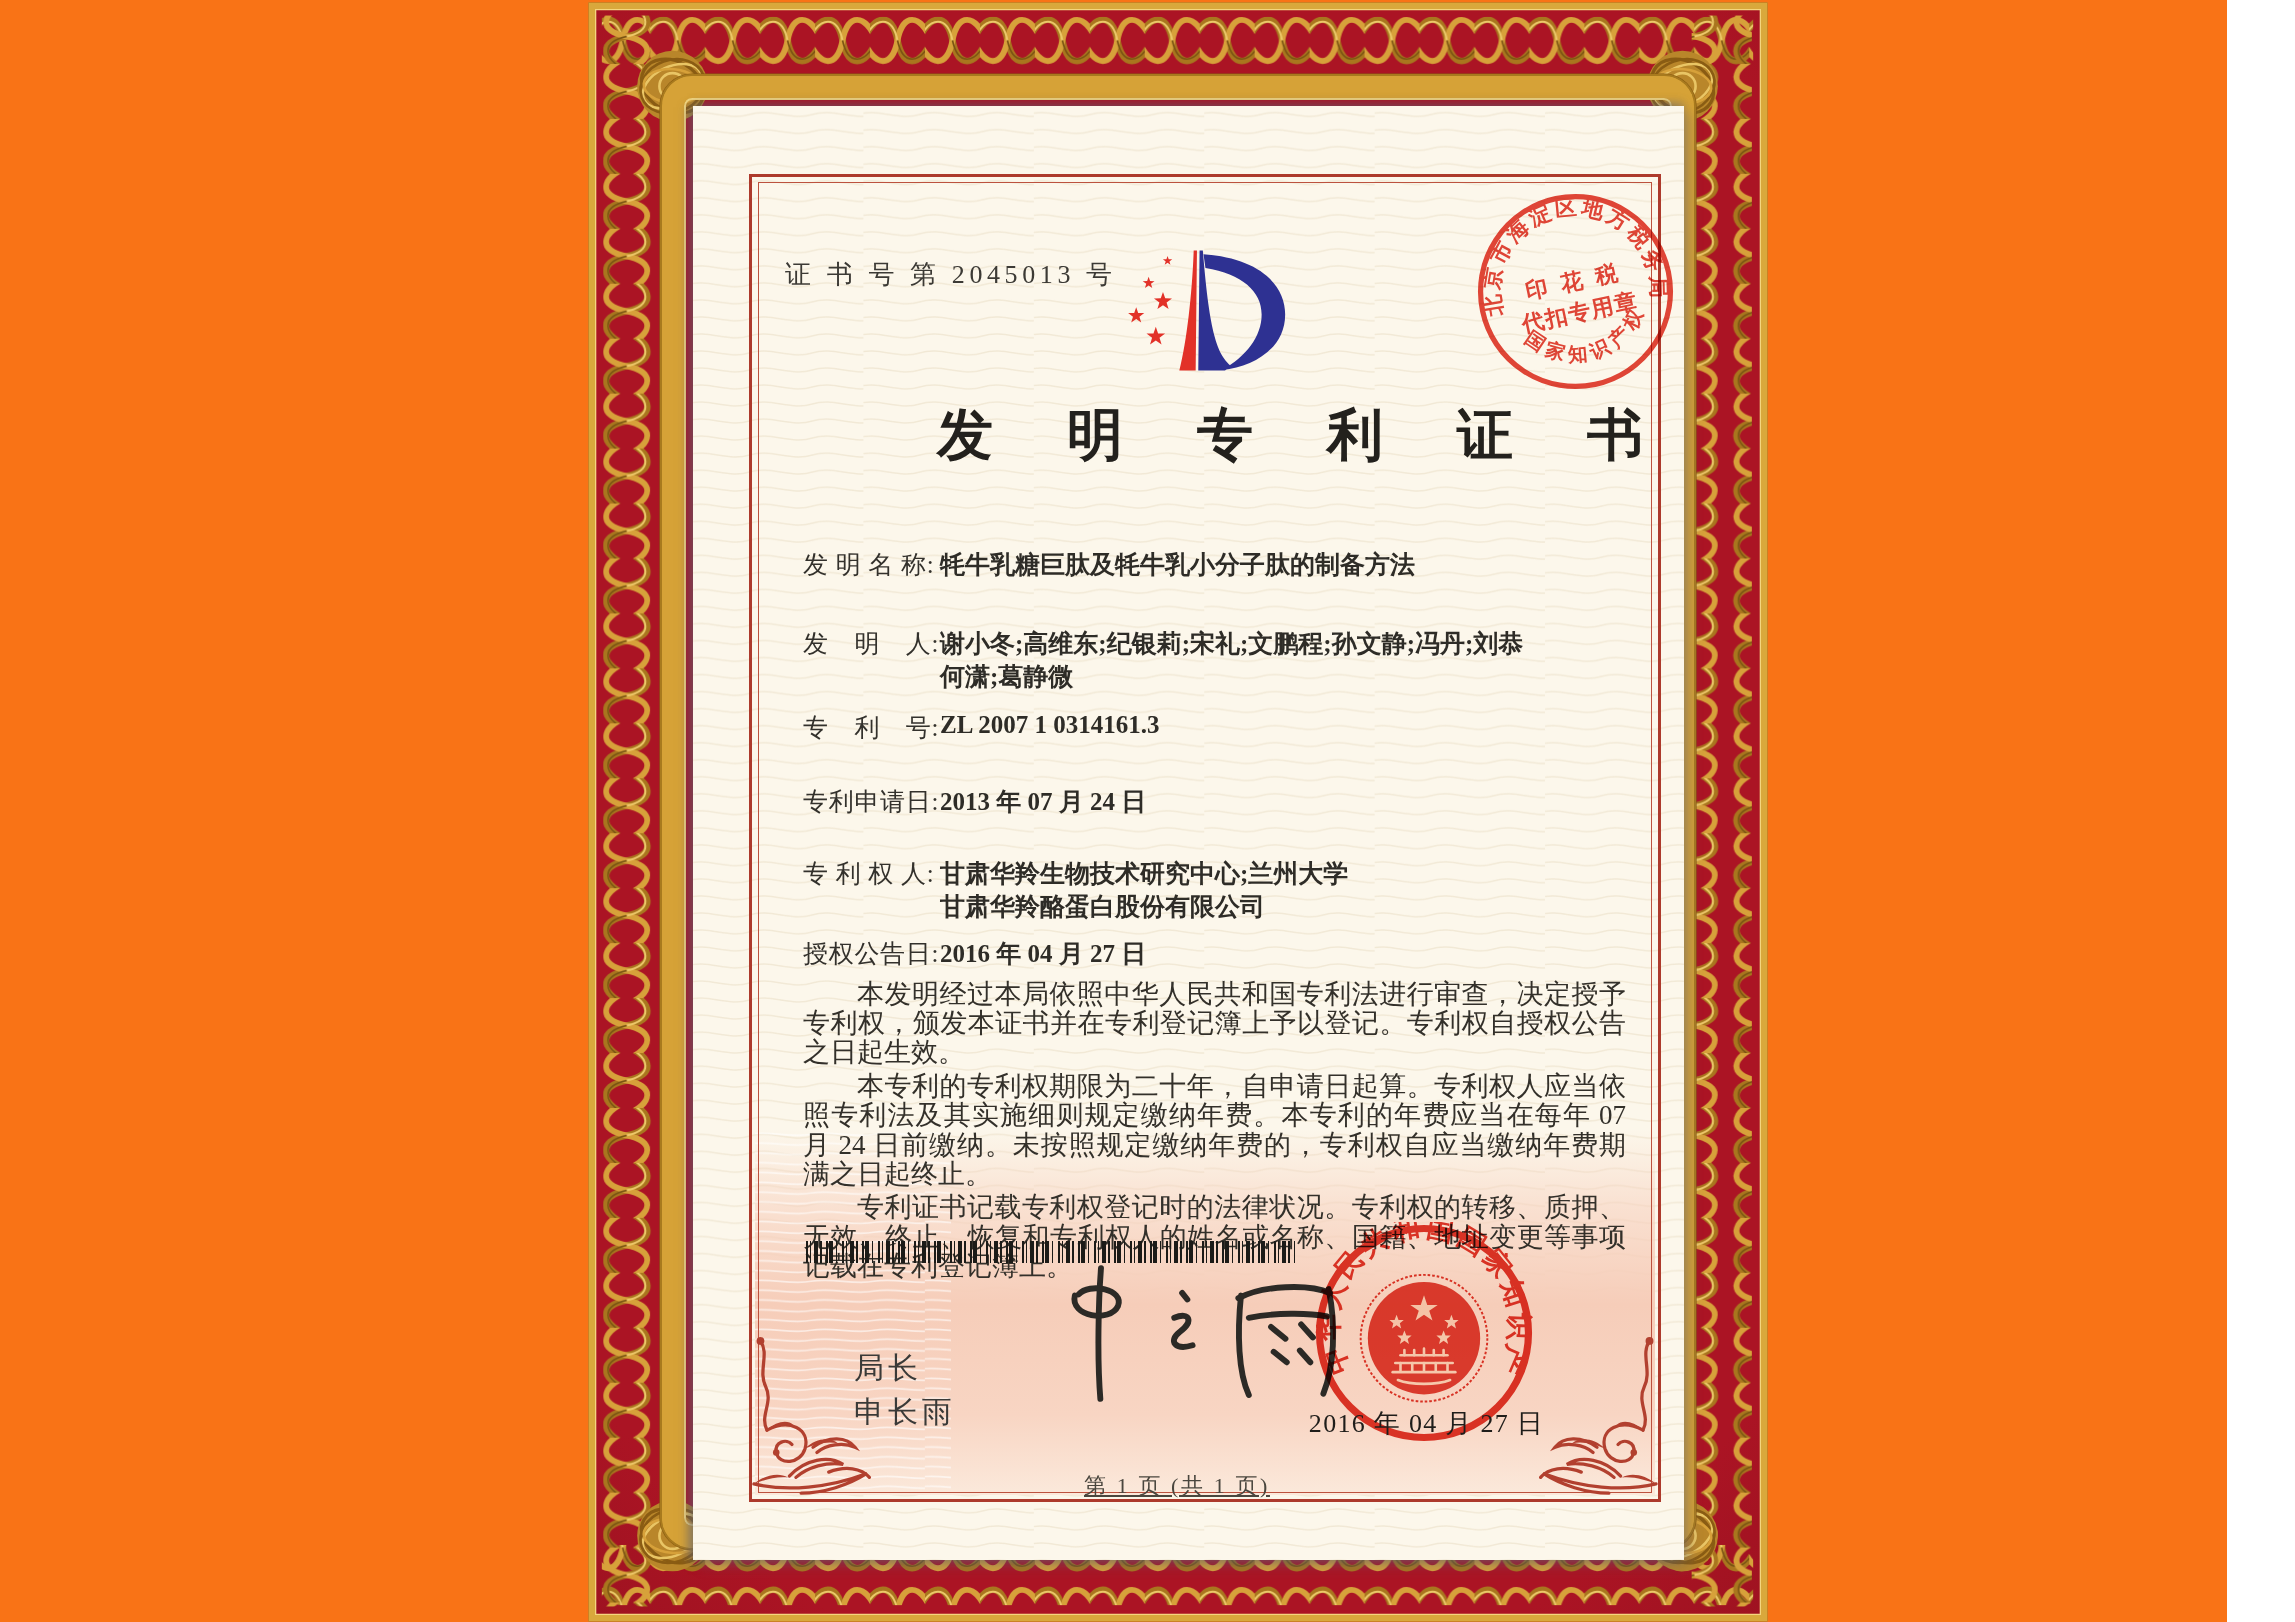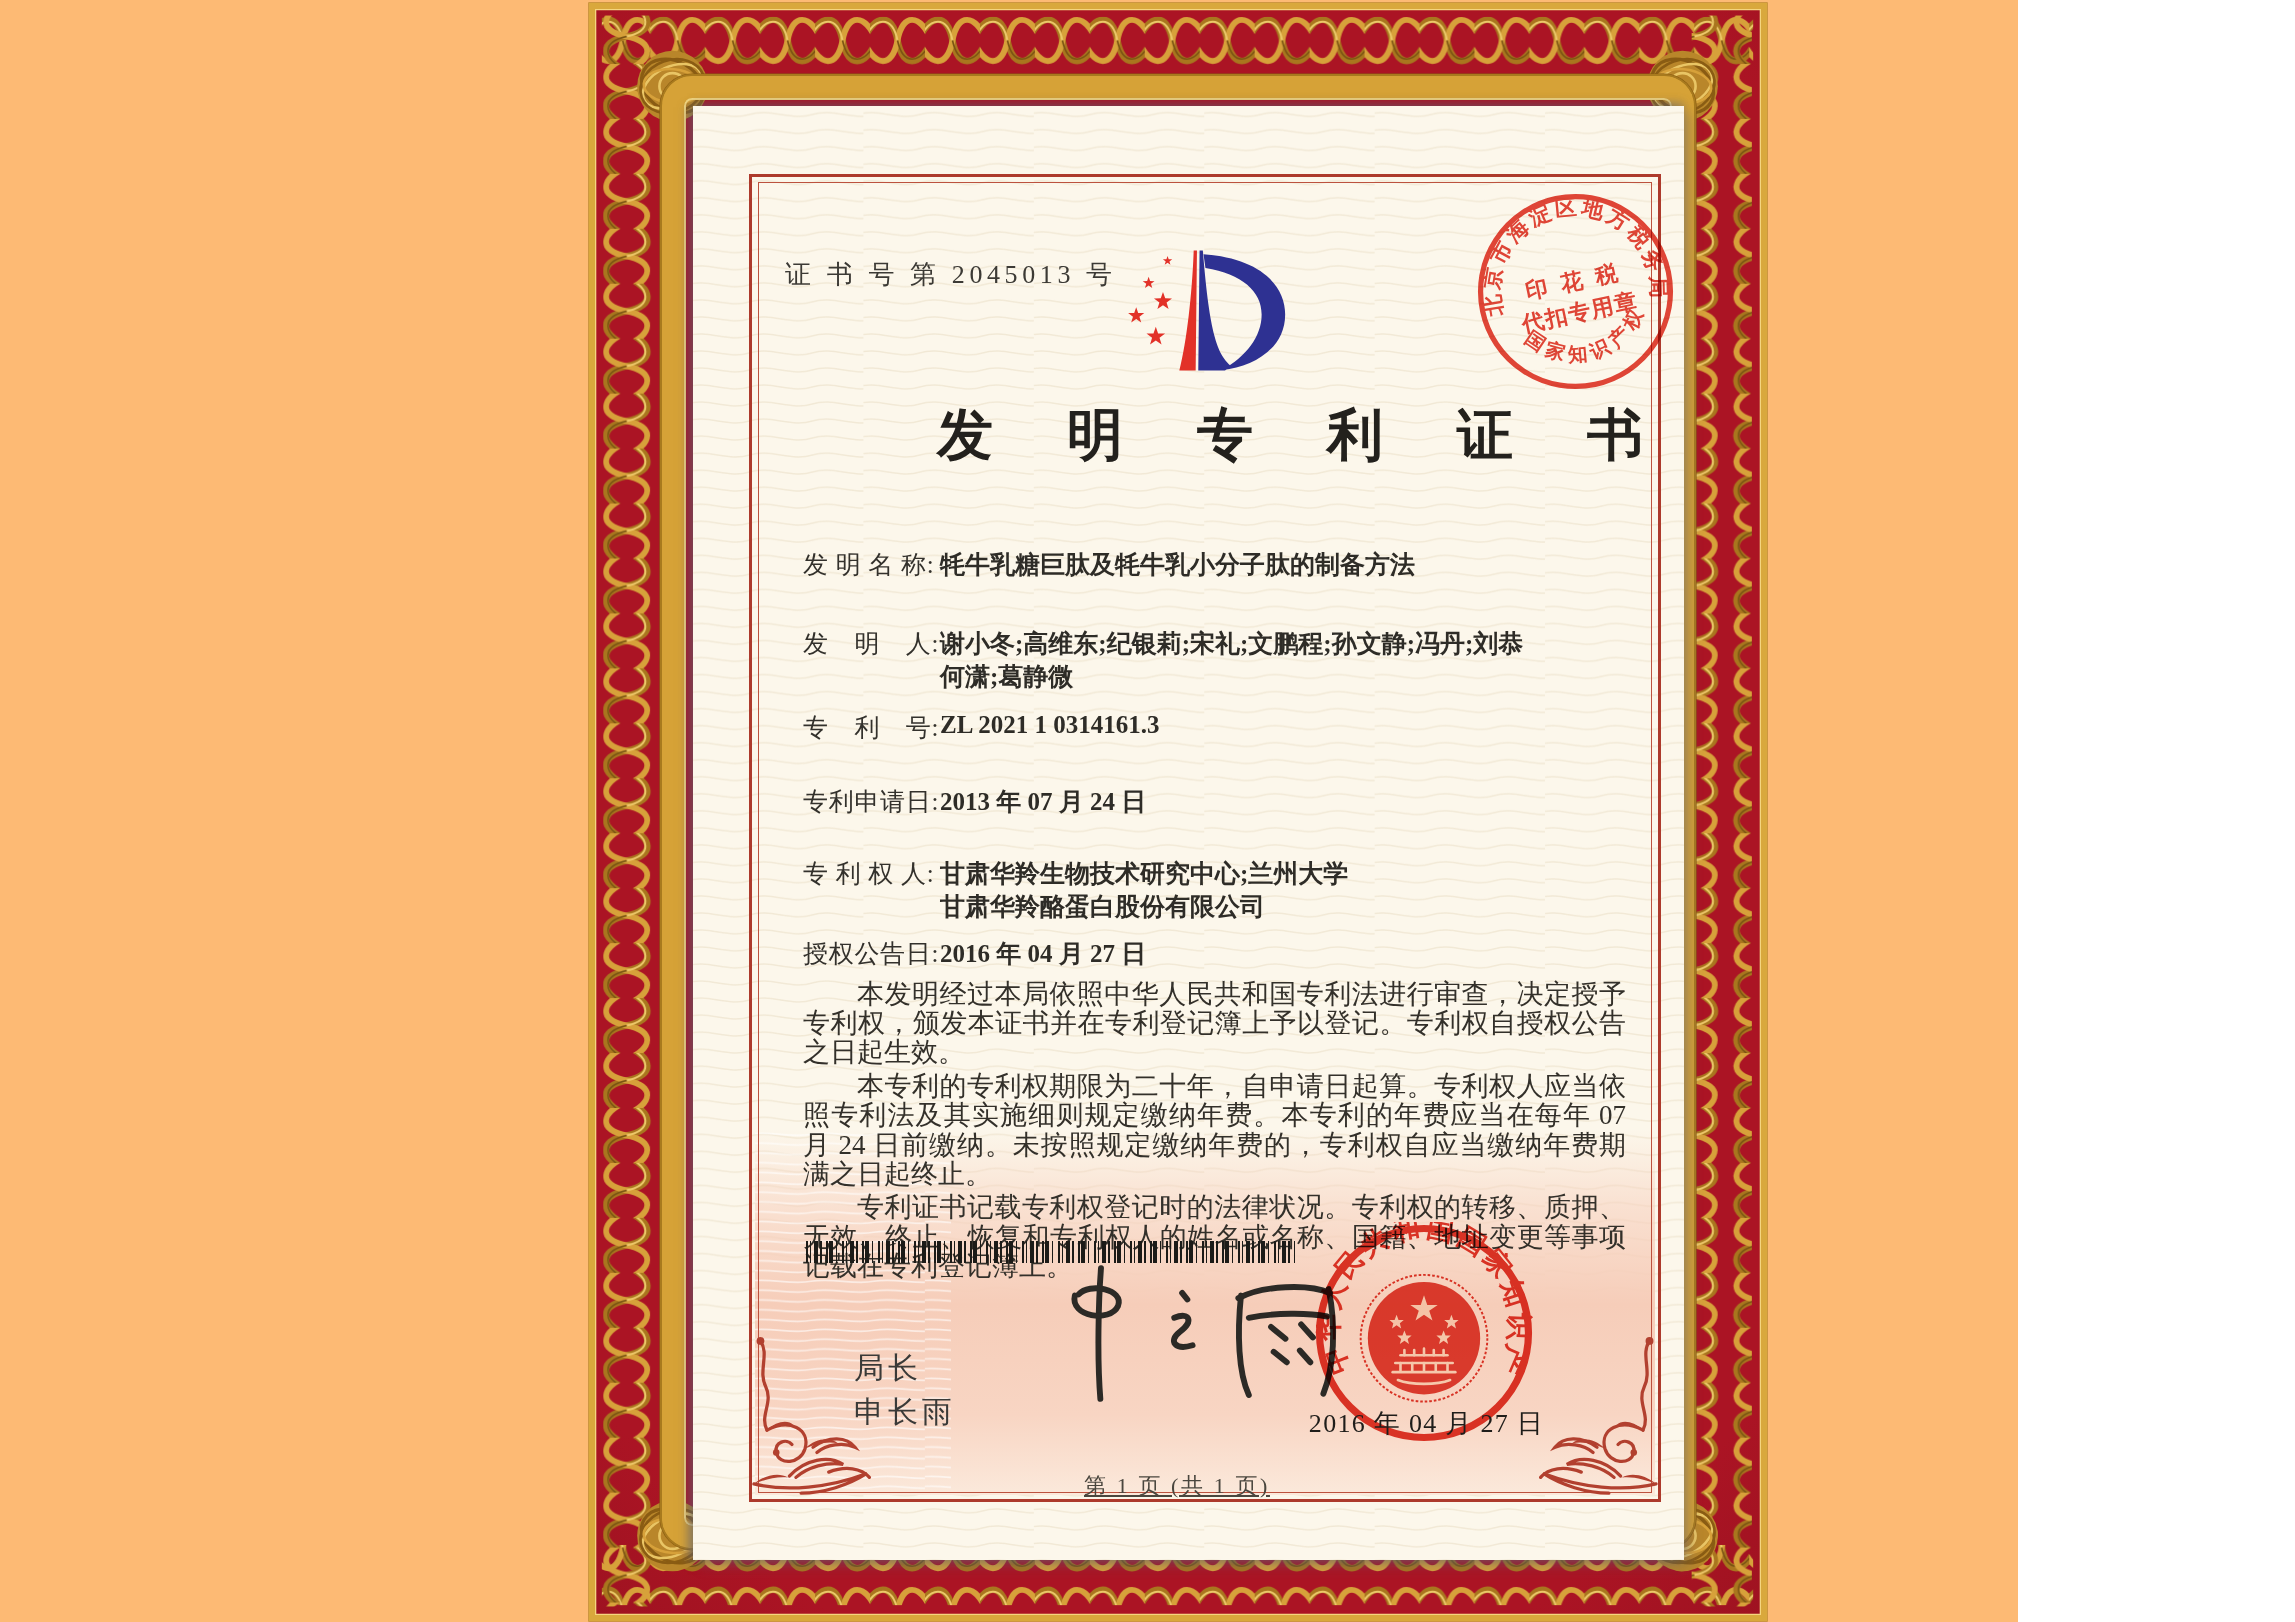--- a/index.html
+++ b/index.html
@@ -1,16 +1,16 @@
 <!DOCTYPE html>
 <html style="font-size:10.5px"><head>
 <meta charset="utf-8">
 <style>
   html,body{margin:0;padding:0;background:#ffffff;}
-  .stage{position:relative;width:2018px;height:1623px;background:#fdba74;overflow:hidden;
+  .stage{position:relative;width:2227px;height:1623px;background:#f97316;overflow:hidden;
          font-family:"Liberation Serif","DejaVu Serif",serif;}
   
   .frame{position:absolute;left:589px;top:2.6px;width:1178px;height:1618px;
          border:6.5px solid #d9a83c;box-sizing:border-box;
          background:radial-gradient(130% 115% at 50% 46%,#ab1424 52%,#8e101c 72%,#5f070e 100%);
          box-shadow:inset 0 0 0 1.3px #f5d57e, 0 0 0 0.7px #b8872a;}
   .frame-deco{position:absolute;left:0;top:0;width:1165px;height:1604px;}
   .goldband{position:absolute;inset:67px;border:22px solid #d6a237;border-radius:30px;
             box-shadow:inset 0 0 0 2px #f3d67f, 0 0 0 2px #a87a1e, 0 0 0 2.6px #8a5c13;}
   
@@ -195,21 +195,21 @@
         <span class="lbl">发 明 名 称:</span>
         <span class="val">牦牛乳糖巨肽及牦牛乳小分子肽的制备方法</span>
       </div>
       <div class="row" style="top:521px">
         <span class="lbl">发　明　人:</span>
         <span class="val">谢小冬;高维东;纪银莉;宋礼;文鹏程;孙文静;冯丹;刘恭</span>
       </div>
       <div class="val2" style="top:554px">何潇;葛静微</div>
       <div class="row" style="top:605px">
         <span class="lbl">专　利　号:</span>
-        <span class="val">ZL 2021 1 0314161.3</span>
+        <span class="val">ZL 2007 1 0314161.3</span>
       </div>
       <div class="row" style="top:679px">
         <span class="lbl">专利申请日:</span>
         <span class="val">2013 年 07 月 24 日</span>
       </div>
       <div class="row" style="top:751px">
         <span class="lbl">专 利 权 人:</span>
         <span class="val">甘肃华羚生物技术研究中心;兰州大学</span>
       </div>
       <div class="val2" style="top:784px">甘肃华羚酪蛋白股份有限公司</div>

